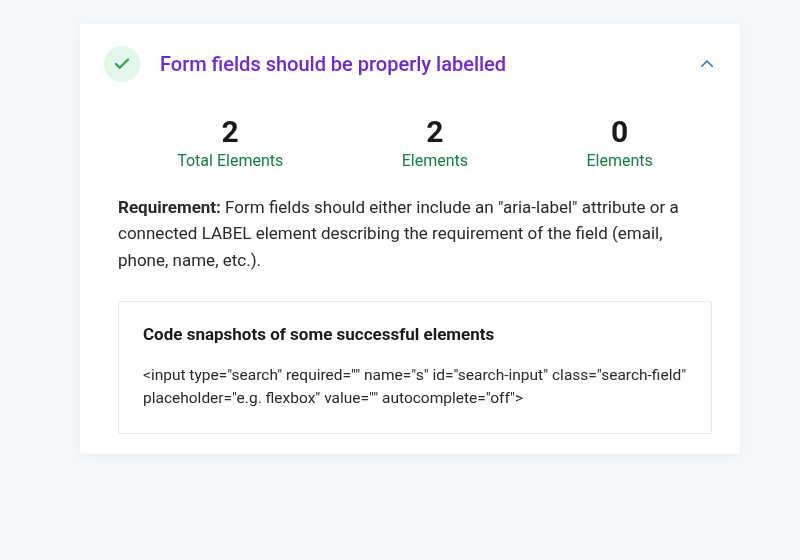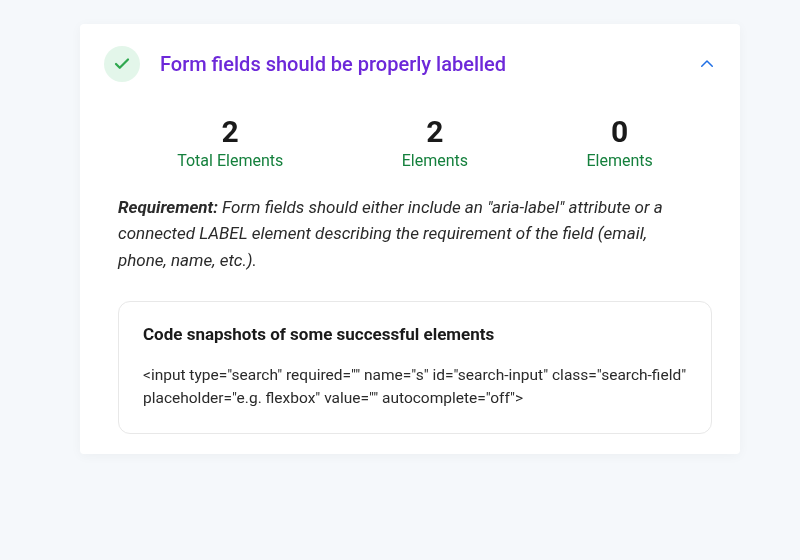--- a/index.html
+++ b/index.html
@@ -76,28 +76,27 @@
     .stat-label {
       font-size: 16px;
       color: #15803d;
     }
     .requirement {
       font-size: 17px;
       line-height: 1.55;
       color: #2a2a2a;
       margin-bottom: 28px;
       padding-right: 30px;
-      font-style: italic;
     }
     .requirement-label {
       font-weight: 700;
     }
     .snapshots {
       border: 1px solid #e8e8e8;
-      border-radius: 12px;
+      border-radius: 2px;
       padding: 22px 24px 24px 24px;
       background: #ffffff;
     }
     .snapshots-title {
       font-size: 17px;
       font-weight: 700;
       color: #1a1a1a;
       margin-bottom: 20px;
     }
     .code-snip {

